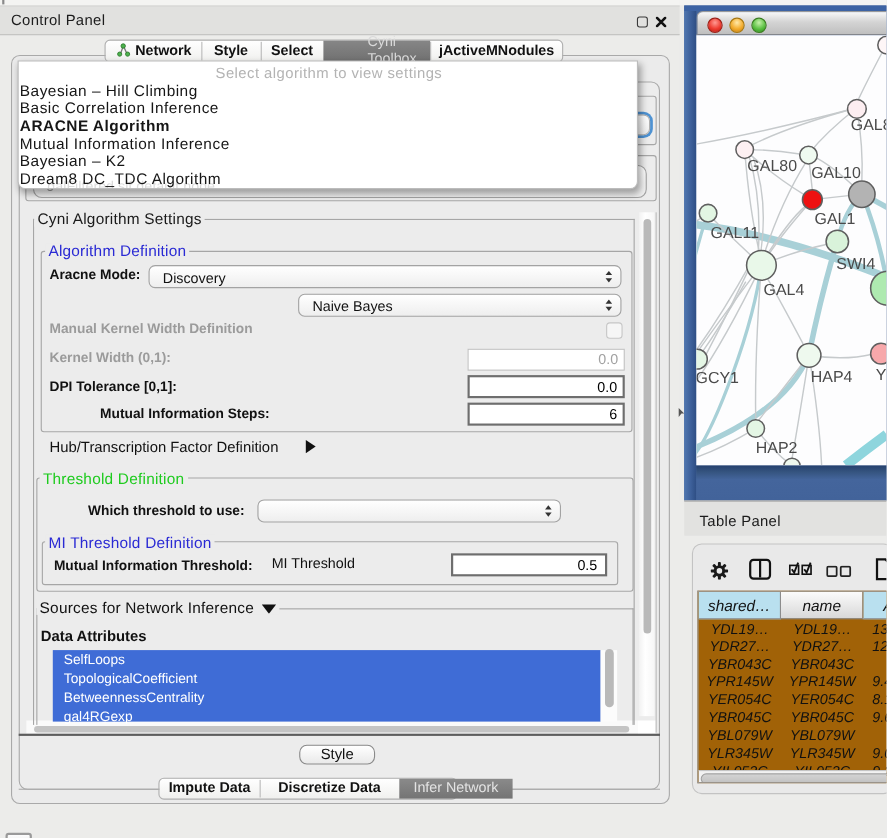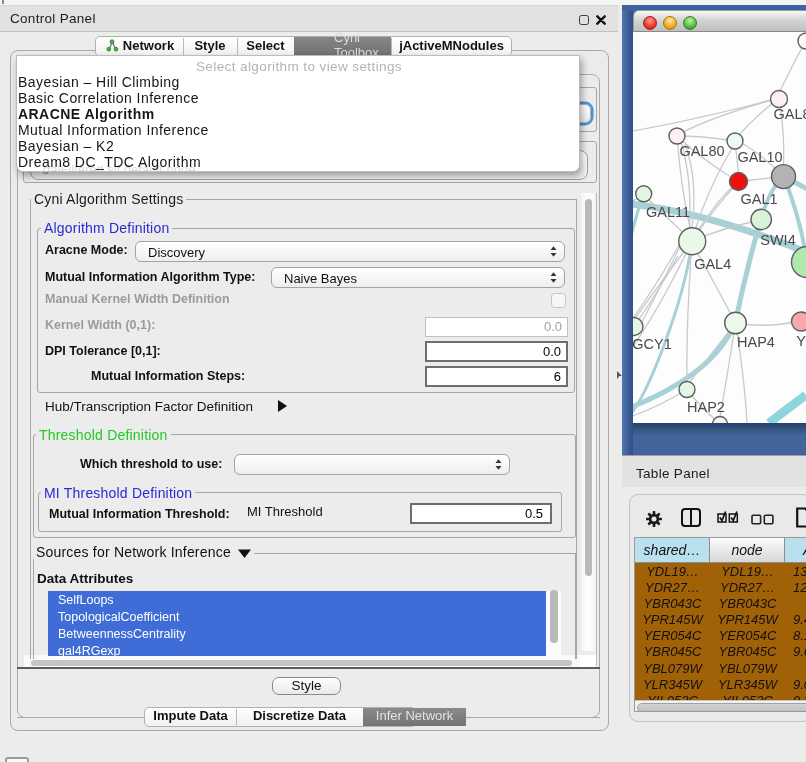--- a/index.html
+++ b/index.html
@@ -74,21 +74,20 @@
 
 <div class="abs" style="left:45px;top:243px;font-size:12.5px;font-weight:bold;color:#111;">Aracne Mode:</div>
 <div class="abs combo" style="left:135px;top:241px;width:430px;height:21px;">
       <span style="position:absolute;left:12px;top:3px;font-size:13px;color:#111;">Discovery</span>
 <svg class="ar" width="7" height="11" viewBox="0 0 8 12">
         <path d="M4 0 L7.4 4.4 H.6 Z" fill="#333"></path>
         <path d="M4 12 L.6 7.6 H7.4 Z" fill="#333"></path>
       </svg>
     </div>
 
-<div class="abs" style="left:45px;top:270px;font-size:12.5px;font-weight:bold;color:#111;">Mutual Information Algorithm Type:</div>
 <div class="abs" style="left:45px;top:292px;font-size:12.5px;font-weight:bold;color:#9b9b9b;">Manual Kernel Width Definition</div>
 
 <div class="abs combo" style="left:271px;top:267px;width:294px;height:21px;">
       <span style="position:absolute;left:12px;top:3px;font-size:13px;color:#111;">Naive Bayes</span>
 <svg class="ar" width="7" height="11" viewBox="0 0 8 12">
         <path d="M4 0 L7.4 4.4 H.6 Z" fill="#333"></path>
         <path d="M4 12 L.6 7.6 H7.4 Z" fill="#333"></path>
       </svg>
     </div>
 <div class="abs" style="left:551px;top:293px;width:13px;height:13px;border:1px solid #c6c6c6;border-radius:3.5px;background:#f6f6f6;"></div>
@@ -286,21 +285,21 @@
         <rect x="1" y="1.2" width="8.6" height="8.6" rx="1"></rect>
         <rect x="13.3" y="1.2" width="8.6" height="8.6" rx="1"></rect>
       </g>
     </svg>
 <svg class="abs" style="left:796px;top:506px;" width="10" height="23" viewBox="0 0 10 23">
       <path d="M1.2 2.5 H9 L15 8.5 V20.5 H1.2 Z" fill="none" stroke="#111" stroke-width="2.2"></path>
     </svg>
 
 <div class="abs" style="left:634px;top:537px;width:172px;height:175px;border:1px solid #9a9a9a;border-right:none;background:#a16207;overflow:hidden;box-sizing:border-box;font-style:italic;">
   <div style="position:absolute;left:0;top:0;height:25px;width:75px;background:#b9e0ef;border-right:1px solid #8c8c8c;border-bottom:1px solid #8c8c8c;box-sizing:border-box;text-align:center;font-size:14px;color:#111;line-height:24px;">shared…</div>
-  <div style="position:absolute;left:75px;top:0;height:25px;width:75px;background:linear-gradient(#fbfbfb,#d8d8d8);border-right:1px solid #8c8c8c;border-bottom:1px solid #8c8c8c;box-sizing:border-box;text-align:center;font-size:14px;color:#111;line-height:24px;">node</div>
+  <div style="position:absolute;left:75px;top:0;height:25px;width:75px;background:linear-gradient(#fbfbfb,#d8d8d8);border-right:1px solid #8c8c8c;border-bottom:1px solid #8c8c8c;box-sizing:border-box;text-align:center;font-size:14px;color:#111;line-height:24px;">name</div>
   <div style="position:absolute;left:150px;top:0;height:25px;width:60px;background:#b9e0ef;border-bottom:1px solid #8c8c8c;box-sizing:border-box;font-size:14px;color:#111;line-height:24px;padding-left:18px;">A</div>
   <div style="position:absolute;left:0;top:26px;width:75px;text-align:center;font-size:13px;color:#111;line-height:16.1px;">YDL19…<br>YDR27…<br>YBR043C<br>YPR145W<br>YER054C<br>YBR045C<br>YBL079W<br>YLR345W<br>YIL053C</div>
   <div style="position:absolute;left:75px;top:26px;width:75px;text-align:center;font-size:13px;color:#111;line-height:16.1px;">YDL19…<br>YDR27…<br>YBR043C<br>YPR145W<br>YER054C<br>YBR045C<br>YBL079W<br>YLR345W<br>YIL053C</div>
   <div style="position:absolute;left:158px;top:26px;width:40px;font-size:13px;color:#111;line-height:16.1px;">13…<br>12…<br>&nbsp;<br>9.4<br>8.1<br>9.6<br>&nbsp;<br>9.0<br>9.2</div>
   <div style="position:absolute;left:0;top:162px;width:172px;height:12px;background:#f2f2f2;border-top:1px solid #c4c4c4;box-sizing:border-box;">
     <div style="position:absolute;left:2px;top:1.5px;width:178px;height:8.5px;background:linear-gradient(#d4d4d4,#c0c0c0);border:1px solid #a0a0a0;border-radius:5px;"></div>
   </div>
 </div>
 
 <div class="abs" style="left:5px;top:757px;width:20px;height:14px;border:2px solid #9a9a9a;border-radius:3px;background:linear-gradient(#fdfdfd,#dedede);"></div>

